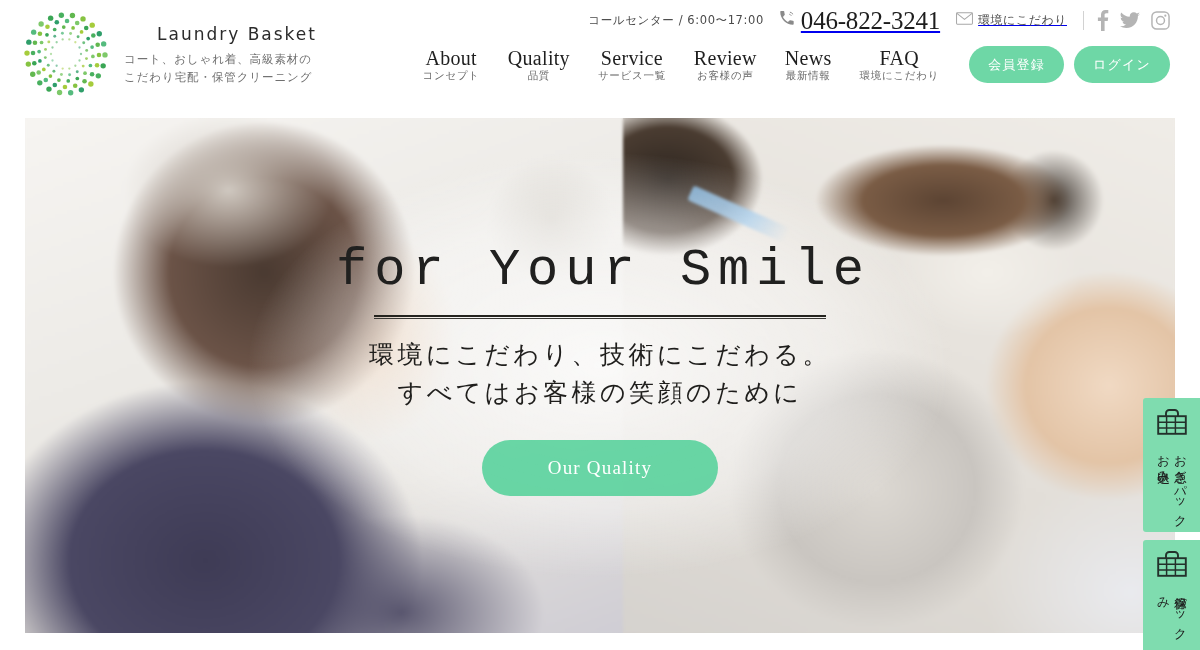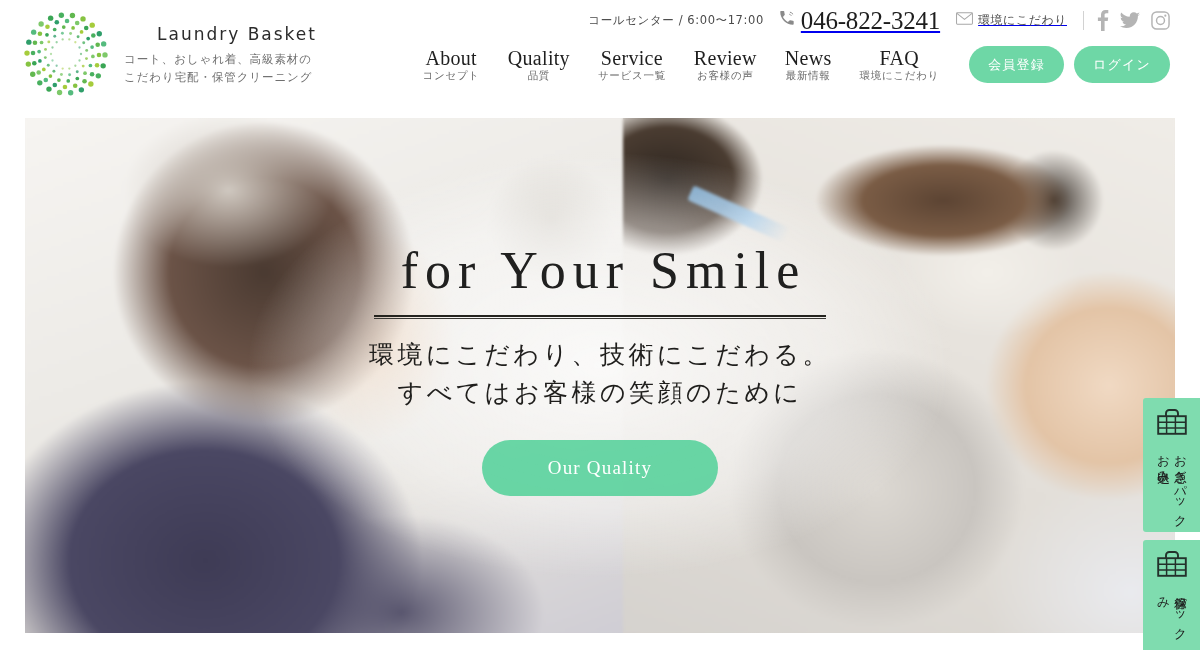--- a/index.html
+++ b/index.html
@@ -256,21 +256,21 @@
     top: 0;
     width: 100%;
     height: 100%;
     display: flex;
     flex-direction: column;
     align-items: center;
     justify-content: flex-start;
     padding-top: 127px;
   }
   .hero-title {
-    font-family: Liberation Serif, serif;
+    font-family: Liberation Mono, monospace;
     font-size: 52px;
     font-weight: 400;
     letter-spacing: 7px;
     color: #20201f;
     line-height: 1;
     text-indent: 7px;
   }
   .hero-rule {
     width: 452px;
     margin-top: 18px;

